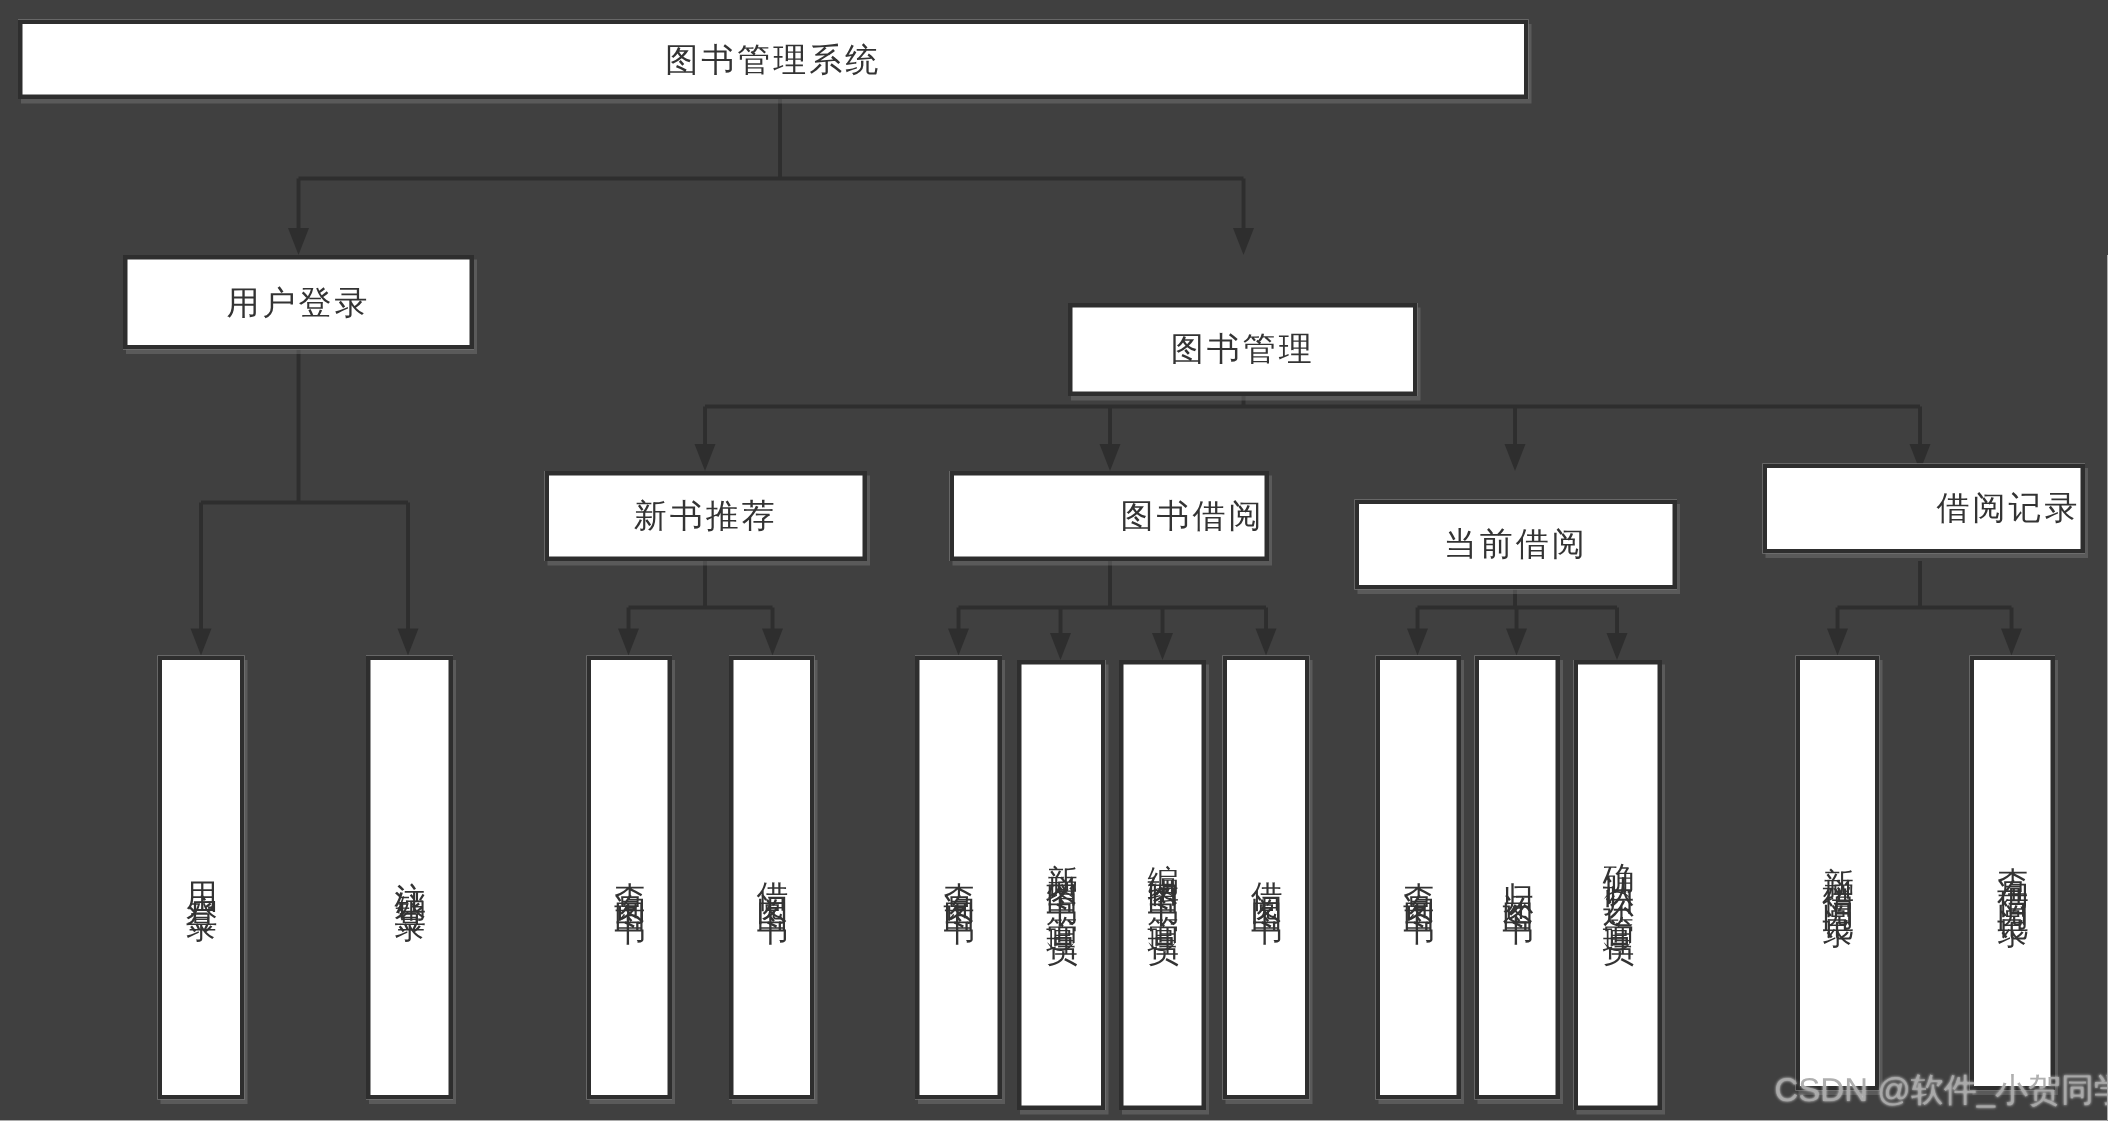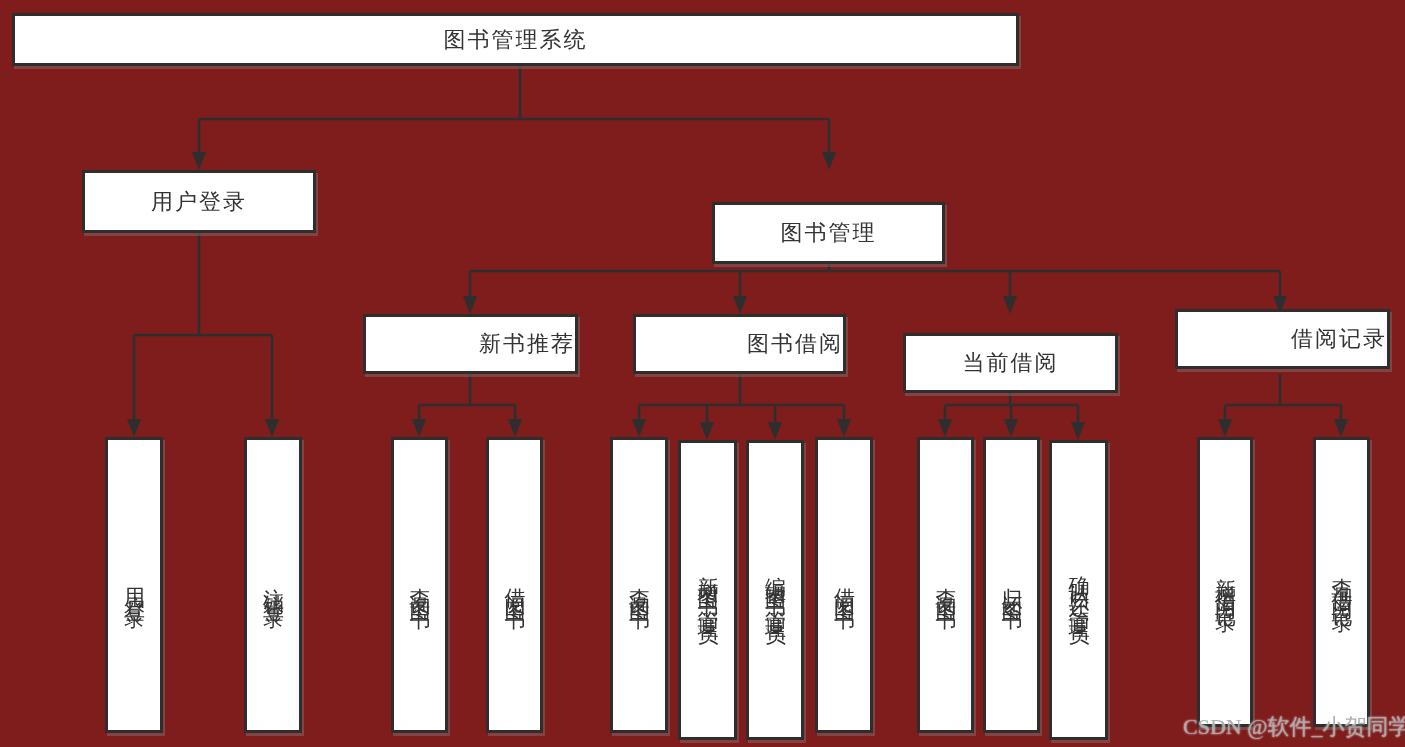--- a/index.html
+++ b/index.html
@@ -1,20 +1,20 @@
 <!DOCTYPE html>
 <html><head>
 <meta charset="utf-8">
 <style>
   html,body{margin:0;padding:0;background:#ffffff;}
   #canvas{
     position:relative;
     width:1405px;height:747px;
-    background:#7f1d1d;
-    font-family:Liberation Serif, serif;
+    background:#404040;
+    font-family:Liberation Sans, sans-serif;
     overflow:hidden;
   }
   #connectors{position:absolute;left:0;top:0;width:1405px;height:747px;pointer-events:none;}
   .node{
     position:absolute;
     box-sizing:border-box;
     border:3px solid #2e2e2e;
     background:#ffffff;
     color:#333333;
     display:flex;align-items:center;justify-content:center;
@@ -88,21 +88,21 @@
     <span>图书管理系统</span>
   </div>
 
   <div class="node h-node" style="left:82px;top:170px;width:234px;height:63px;">
     <span>用户登录</span>
   </div>
   <div class="node h-node" style="left:712px;top:170px;width:233px;height:62px;margin-top:32px;">
     <span>图书管理</span>
   </div>
 
-  <div class="node h-node" style="left:363px;top:314px;width:215px;height:60px;justify-content:flex-end;">
+  <div class="node h-node" style="left:363px;top:314px;width:215px;height:60px;">
     <span>新书推荐</span>
   </div>
   <div class="node h-node" style="left:633px;top:314px;width:213px;height:60px;justify-content:flex-end;">
     <span>图书借阅</span>
   </div>
   <div class="node h-node" style="left:903px;top:314px;width:215px;height:60px;margin-top:19px;">
     <span>当前借阅</span>
   </div>
   <div class="node h-node" style="left:1175px;top:309px;width:215px;height:60px;justify-content:flex-end;">
     <span>借阅记录</span>

